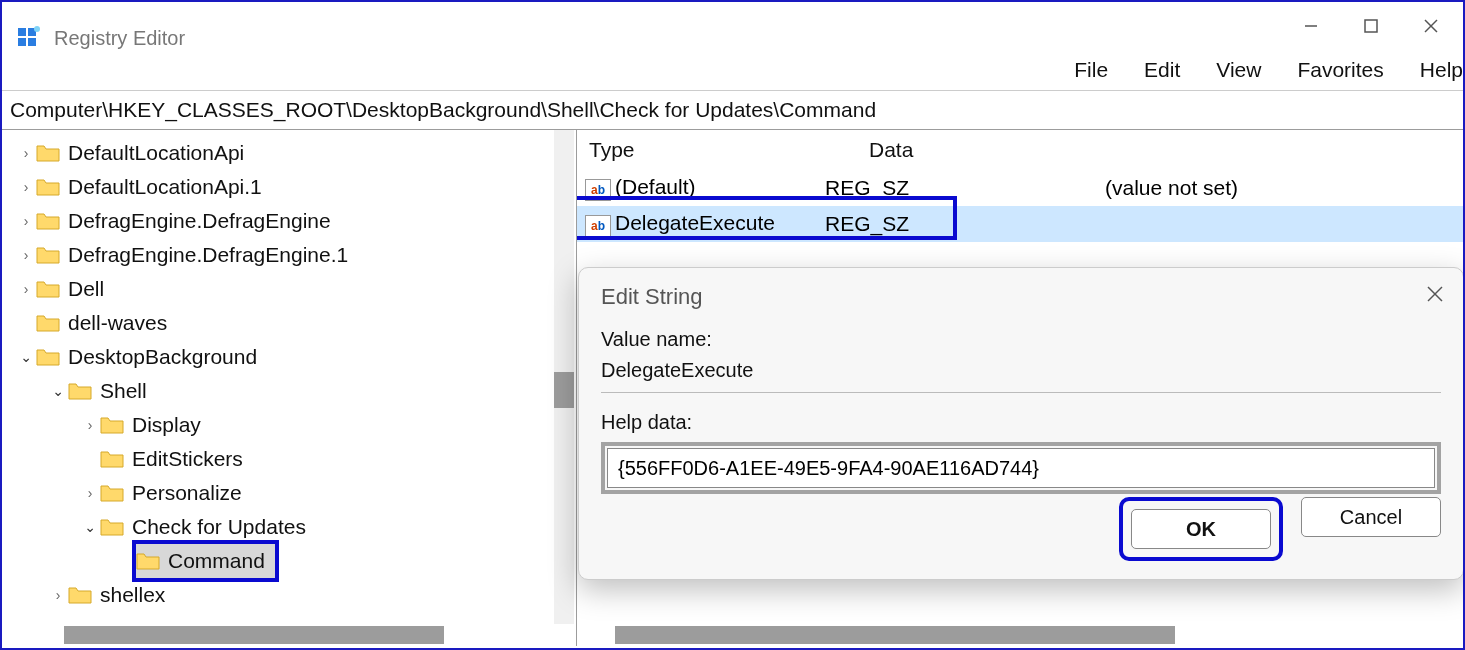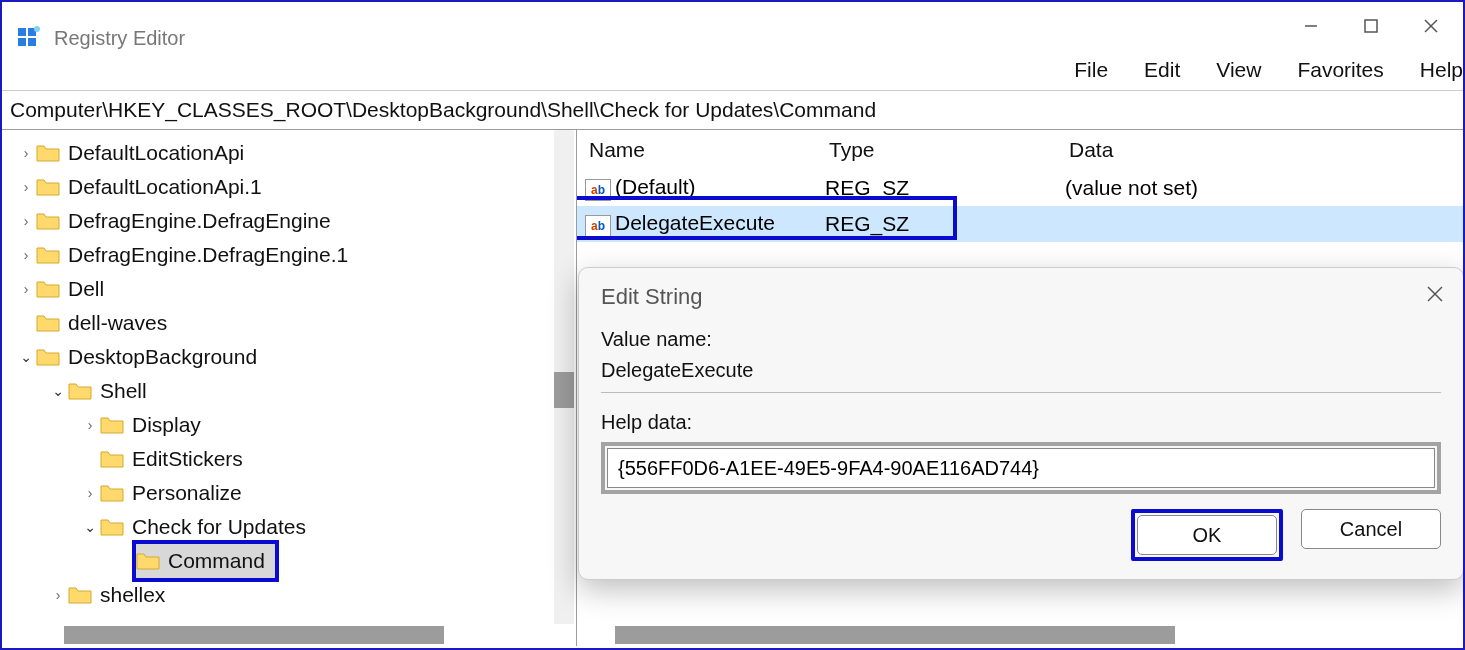--- a/index.html
+++ b/index.html
@@ -22,37 +22,37 @@
 .folder{width:24px;height:20px;display:inline-block;margin-right:8px;}
 .folder svg{width:24px;height:20px;display:block;}
 .sel{background:#d8d8d8;border:4px solid #0a0ad0;padding-right:10px;display:inline-flex;align-items:center;height:42px;}
 .vscroll{position:absolute;right:2px;top:0;bottom:22px;width:20px;background:#f0f0f0;}
 .vthumb{position:absolute;right:0;left:0;height:36px;top:242px;background:#9c9c9c;}
 .hscroll{position:absolute;left:2px;right:2px;bottom:2px;height:18px;background:transparent;}
 .hthumb{position:absolute;height:18px;background:#9c9c9c;top:0;}
 .gridhead{height:40px;display:flex;align-items:center;font-size:21px;color:#111;padding-left:12px;}
 .col-name{width:240px;}
 .col-type{width:240px;}
-.col-data{flex:1;}
+.col-data{flex:1;margin-left:40px;}
 .grow{height:36px;display:flex;align-items:center;font-size:21px;padding-left:8px;}
 .valicon{width:26px;height:22px;border:1px solid #999;background:#fff;display:inline-flex;align-items:center;justify-content:center;font-size:12px;font-weight:bold;margin-right:4px;}
 .valicon .a{color:#d04000;}
 .valicon .b{color:#0058c0;}
 .grow.selected{background:#cde7ff;}
 .hlbox{border:4px solid #0a0ad0;position:absolute;}
 .dialog{position:absolute;left:576px;top:265px;width:886px;height:313px;background:#f7f7f7;border:1px solid #ccc;border-radius:10px;box-shadow:0 10px 30px rgba(0,0,0,0.25);padding:16px 22px 18px;}
 .dialog .dtitle{font-size:22px;color:#555;}
 .dialog .dclose{position:absolute;right:18px;top:16px;stroke:#555;stroke-width:1.5;}
 .dialog label{font-size:20px;color:#111;display:block;margin-top:18px;margin-bottom:8px;}
 .dialog .ro{font-size:20px;color:#111;border-bottom:1px solid #bbb;padding-bottom:10px;}
 .dialog input.txt{width:100%;height:40px;font-size:20px;padding:4px 10px;border:1px solid #888;background:#fff;}
 .dialog .txtwrap{border:4px solid #a3a3a3;padding:2px;margin-top:2px;}
 .dialog .btns{position:absolute;right:22px;bottom:18px;display:flex;gap:18px;}
 .dialog .btn{width:140px;height:40px;border:1px solid #888;background:#fff;border-radius:5px;font-size:20px;color:#111;display:flex;align-items:center;justify-content:center;}
-.dialog .btnhl{border:4px solid #0a0ad0;padding:2px;border-radius:2px;}
+.dialog .btnhl{border:4px solid #0a0ad0;padding:8px;border-radius:10px;font-weight:bold;}
 </style>
 </head>
 <body>
 
 <div class="titlebar">
   <span class="app-icon">
     <svg viewBox="0 0 24 24">
         <rect x="2" y="2" width="8" height="8" fill="#2a7de1"></rect>
         <rect x="12" y="2" width="8" height="8" fill="#2a7de1"></rect>
         <rect x="2" y="12" width="8" height="8" fill="#2a7de1"></rect>
@@ -256,21 +256,20 @@
     <div class="vscroll">
         <div class="vthumb"></div>
       </div>
     <div class="hscroll">
         <div class="hthumb" style="left:60px;width:380px"></div>
       </div>
   </div>
 
   <div class="right">
     <div class="gridhead">
-      <div class="col-name">Name</div>
       <div class="col-type">Type</div>
       <div class="col-data">Data</div>
     </div>
     <div id="grid">
         <div class="grow">
           <div class="col-name"><span class="valicon">
               <span class="a">a</span>
               <span class="b">b</span>
             </span><span>(Default)</span></div>
           <div class="col-type">REG_SZ</div>

